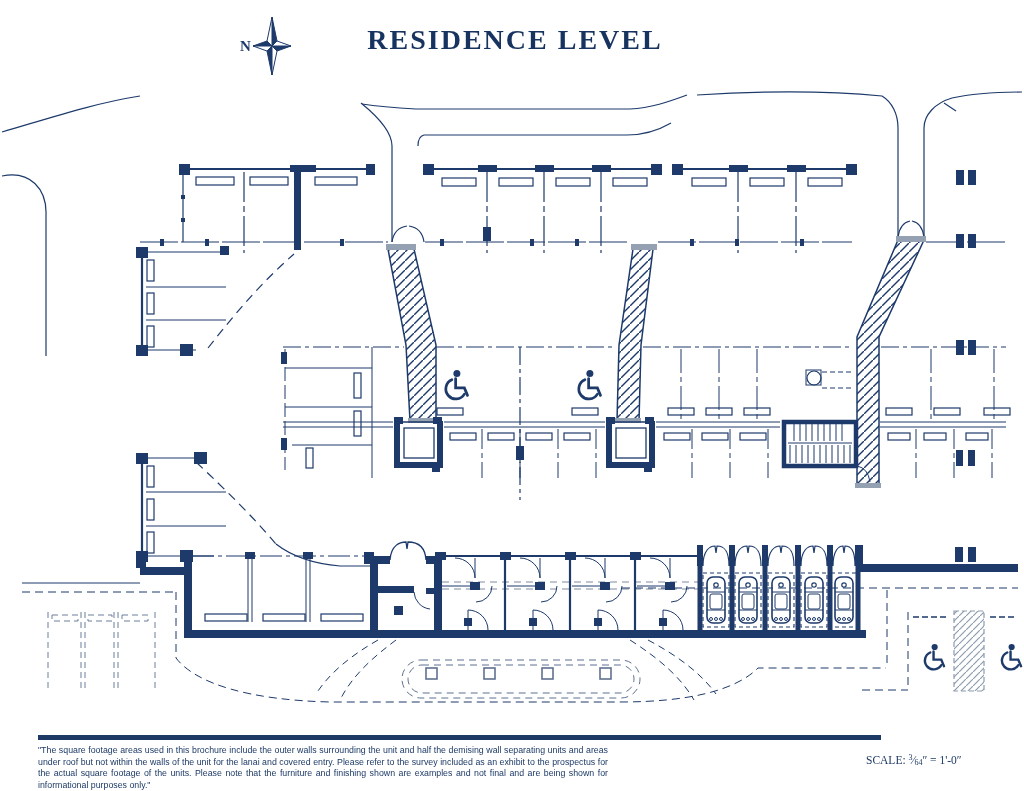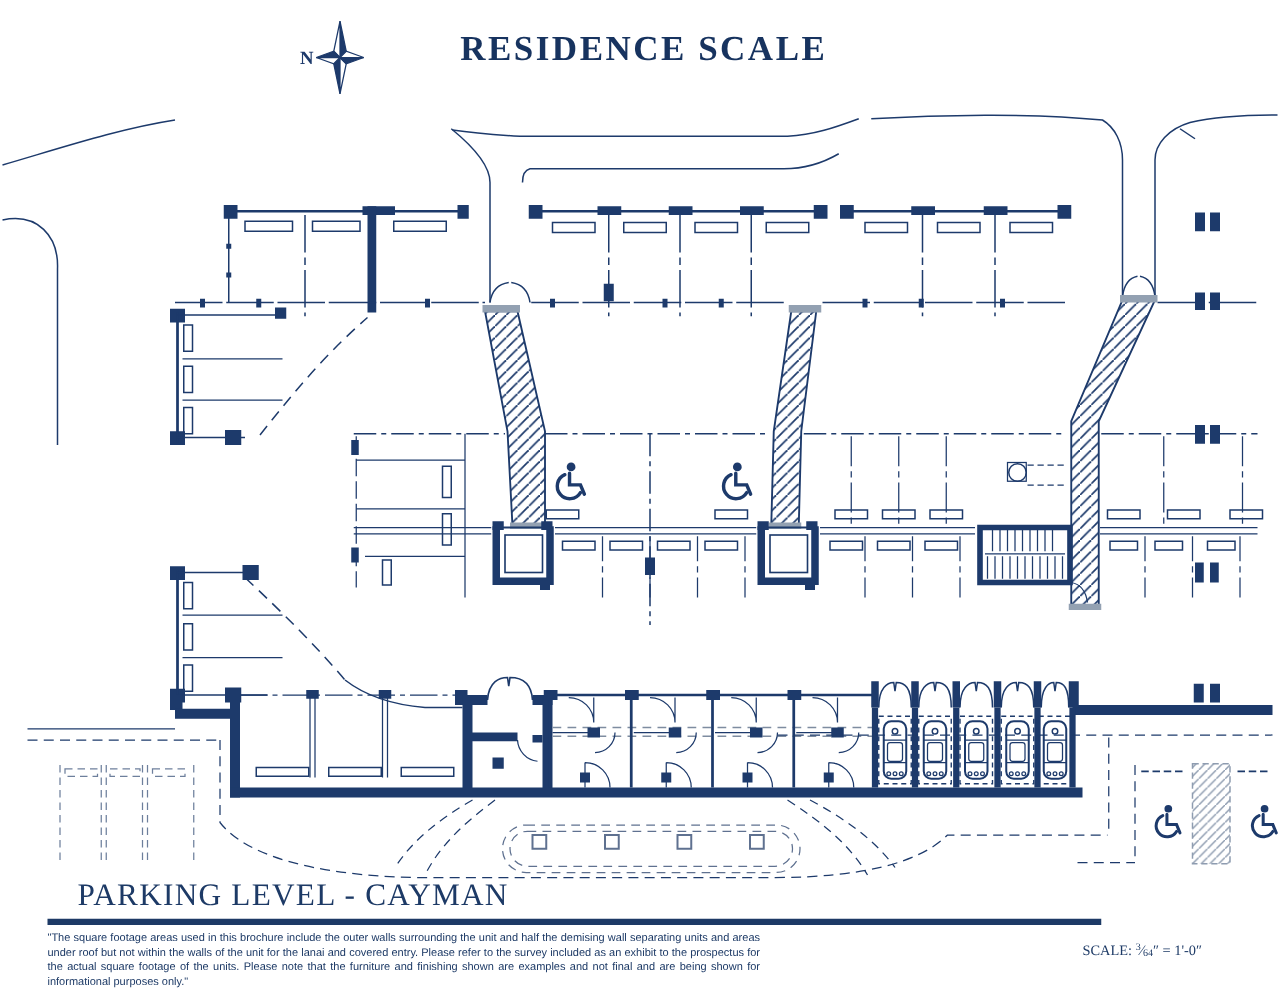--- a/index.html
+++ b/index.html
@@ -16,21 +16,21 @@
   .scale{position:absolute;left:866px;top:753px;font-family:Liberation Serif, serif;
          font-size:11.5px;color:#1d3a66;white-space:nowrap;}
   .scale sup{font-size:8px;vertical-align:4px;}
   .scale sub{font-size:8px;vertical-align:-1px;}
 </style>
 </head>
 <body>
 
 <div id="page">
 
-  <div class="title">RESIDENCE SCALE</div>
+  <div class="title">RESIDENCE LEVEL</div>
 
   <svg id="plan-svg" width="1024" height="791" viewBox="0 0 1024 791">
     <defs>
       <pattern id="hatchNavy" width="9" height="9" patternUnits="userSpaceOnUse">
         <path d="M-2,11 L11,-2" stroke="#1d3a6b" stroke-width="1.4"></path>
       </pattern>
       <pattern id="hatchGray" width="7" height="7" patternUnits="userSpaceOnUse">
         <path d="M-2,9 L9,-2" stroke="#8e9cb0" stroke-width="1.2"></path>
       </pattern>
       <g id="hcicon" stroke="#1d3a6b" fill="none" stroke-width="2.2" stroke-linecap="round">
@@ -395,20 +395,19 @@
           <path d="M908,612 V690 M862,690 H908" stroke-dasharray="8 5" stroke-width="1"></path>
           <path d="M913,617 H946 M990,617 H1016" stroke-dasharray="6 3" stroke-width="1.4"></path>
           <rect x="954" y="611" width="30" height="80" fill="url(#hatchGray)" stroke="#8e9cb0" stroke-width="1.2" stroke-dasharray="5 3"></rect>
           <use href="#hcicon" transform="translate(933,658) scale(1.1)"></use>
           <use href="#hcicon" transform="translate(1010,658) scale(1.1)"></use>
         </g>
       </g>
     </g>
   </svg>
 
-  <div class="plan-name">PARKING LEVEL - CAYMAN</div>
   <div class="rule"></div>
 
   <div class="disclaimer">"The square footage areas used in this brochure include the outer walls surrounding the unit and half the demising wall separating units and areas under roof but not within the walls of the unit for the lanai and covered entry. Please refer to the survey included as an exhibit to the prospectus for the actual square footage of the units.  Please note that the furniture and finishing shown are examples and not final and are being shown for informational purposes only."</div>
 
   <div class="scale"><span>SCALE:</span>&nbsp;<span><sup>3</sup>⁄<sub>64</sub></span><span>″ = 1'-0″</span></div>
 
 </div>
 
 </body></html>

